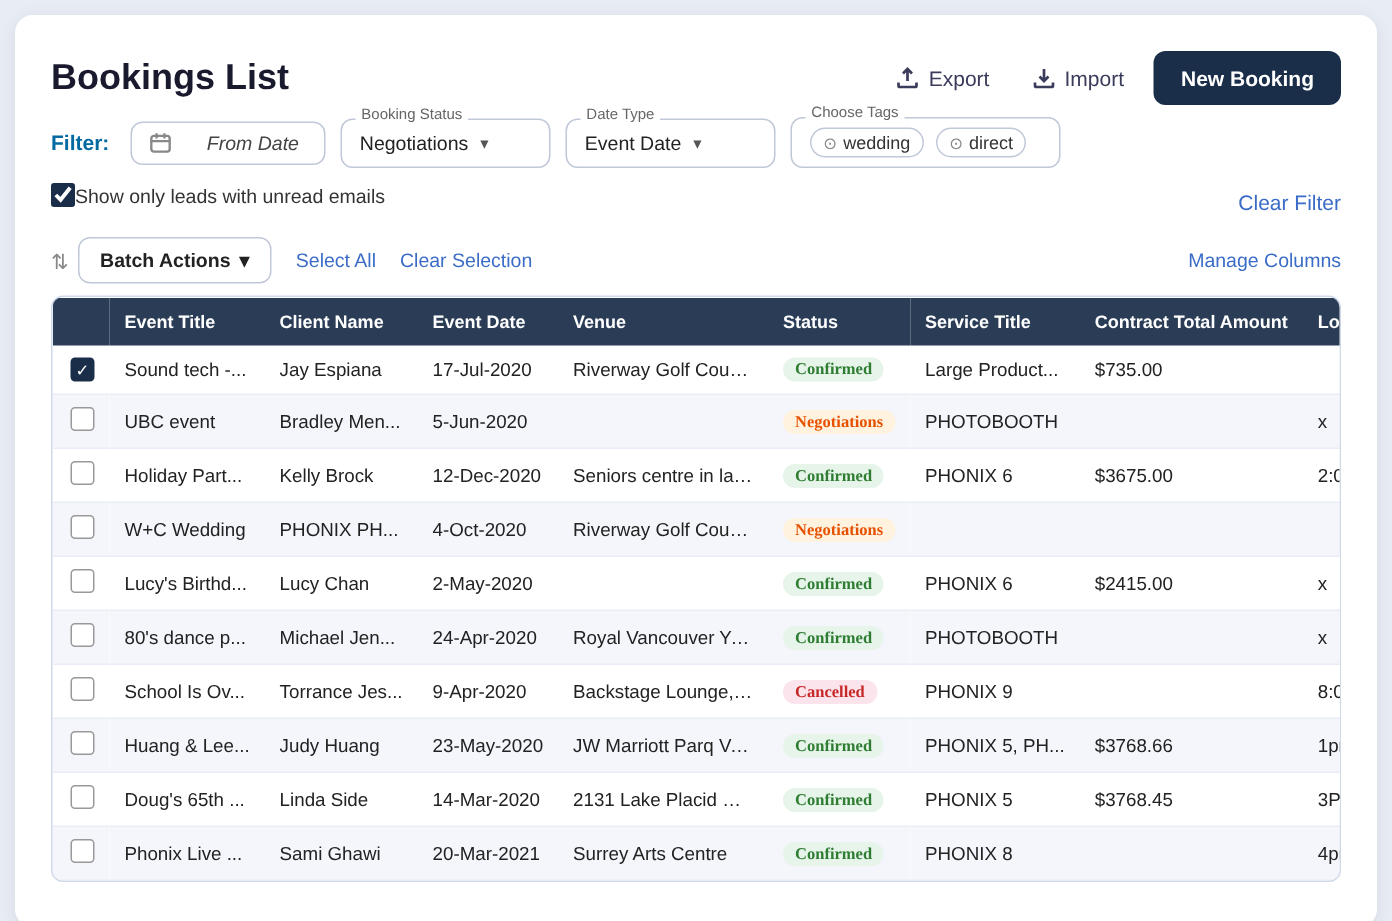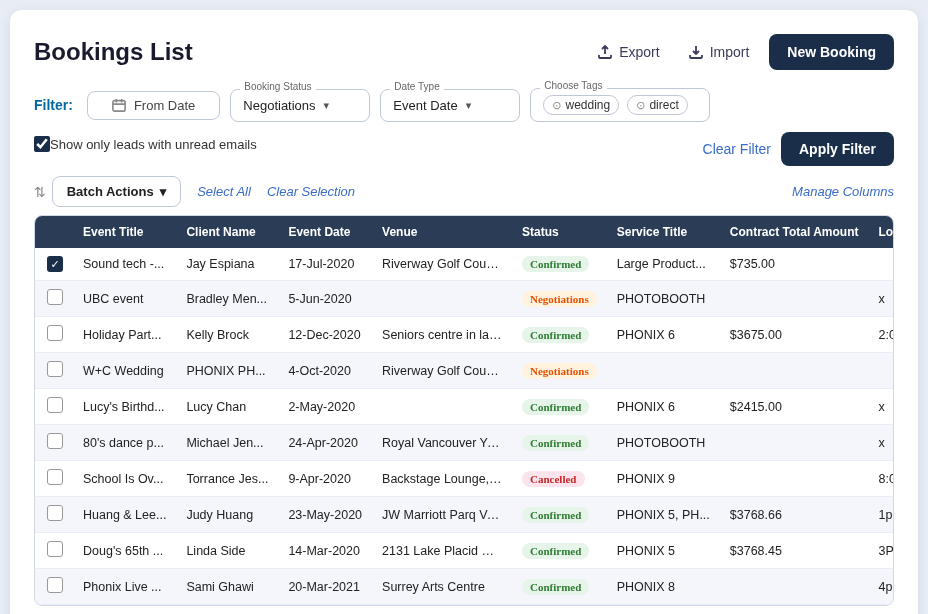--- a/index.html
+++ b/index.html
@@ -17,21 +17,21 @@
       border-radius: 12px;
       width: 908px;
       min-height: 594px;
       padding: 24px 24px 16px;
       box-shadow: 0 2px 12px rgba(0,0,0,0.08);
     }
     .header {
       display: flex;
       align-items: center;
       justify-content: space-between;
-      margin-bottom: 18px;
+      margin-bottom: 8px;
       gap: 47px;
     }
     .page-title {
       font-size: 24px;
       font-weight: 700;
       color: #1a1a2e;
     }
     .header-actions {
       display: flex;
       align-items: center;
@@ -70,27 +70,28 @@
       font-size: 14px;
       font-weight: 600;
       color: #0369a1;
       margin-right: 4px;
     }
     .date-input {
       display: flex;
       align-items: center;
       border: 1.5px solid #c0c8d8;
       border-radius: 8px;
-      padding: 6px 24px;
-      gap: 8px;
+      padding: 6px 12px;
+      gap: 24px;
       font-size: 13px;
       color: #444;
       min-width: 130px;
       background: #fff;
       cursor: pointer;
+      font-style: italic;
     }
     .date-input svg { color: #888; width: 14px; height: 14px; }
     .select-wrapper {
       position: relative;
       display: flex;
       flex-direction: column;
     }
     .select-floating-label {
       position: absolute;
       top: -8px;
@@ -211,21 +212,20 @@
       cursor: pointer;
       color: #222;
     }
     .select-all-btn, .clear-selection-btn, .manage-columns-btn {
       background: none;
       border: none;
       color: #3b6cc7;
       font-size: 13px;
       cursor: pointer;
       font-weight: 500;
-      font-style: italic;
     }
     .manage-columns-btn { margin-left: auto; }
     .table-wrapper {
       overflow-x: auto;
       border: 1px solid #d0d8e8;
       border-radius: 8px;
       position: relative;
     }
     table {
       width: 100%;
@@ -377,21 +377,20 @@
     </div>
   </div>
 
   <div style="display:flex; align-items:center; justify-content:space-between; margin-bottom:10px;">
     <div class="checkbox-row">
       <input type="checkbox" checked="" style="">
       <span class="checkbox-label">Show only leads with unread emails</span>
     </div>
     <div class="filter-actions">
       <button class="clear-filter-btn">Clear Filter</button>
-      <button class="apply-filter-btn">Apply Filter</button>
     </div>
   </div>
 
   <div class="actions-row">
     <div style="display:flex;align-items:center;gap:6px;">
       <span style="color:#888;font-size:14px;">⇅</span>
       <button class="batch-actions-btn">
         <span>Batch Actions</span>
         <span>▾</span>
       </button>

